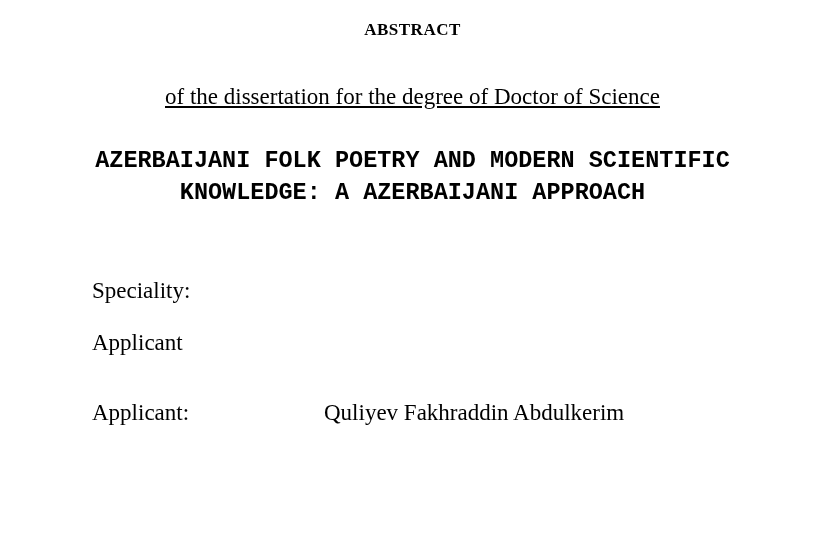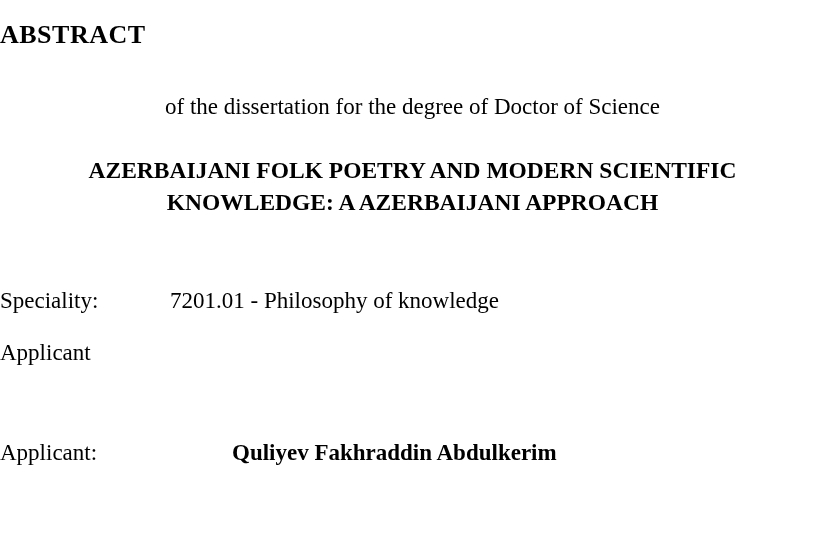--- a/index.html
+++ b/index.html
@@ -14,85 +14,88 @@
     color: #000000;
     overflow: hidden;
   }
   .page {
     position: relative;
     width: 825px;
     height: 560px;
     box-sizing: border-box;
   }
   .doc-title {
+    text-align: center;
     font-weight: bold;
-    font-size: 26px;
+    font-size: 17px;
     letter-spacing: 0.5px;
     margin-top: 20px;
   }
   .subtitle {
     text-align: center;
     font-size: 23px;
     margin-top: 44px;
+    text-decoration: underline;
   }
   .main-title {
     text-align: center;
     font-weight: bold;
     font-size: 23.5px;
     line-height: 1.35;
     margin-top: 35px;
     padding: 0 30px;
   }
   .main-title .line {
     display: block;
+    font-family: Liberation Mono, monospace;
   }
   .fields {
     margin-top: 70px;
+    padding-left: 92px;
   }
   .field-row {
     display: flex;
     align-items: baseline;
     font-size: 23px;
     margin-bottom: 26px;
   }
   .field-row.gap-big {
-    margin-top: 74px;
+    margin-top: 44px;
   }
   .field-label {
     display: inline-block;
   }
   .field-label.w1 { width: 170px; }
   .field-label.w2 { width: 238px; }
   .field-label.w3 { width: 232px; }
   .field-value {
     display: inline-block;
   }
   .field-value.bold {
-    font-weight: bold;
+    font-weight: normal;
   }
 </style>
 </head>
 <body>
 
 <div class="page">
 
   <div class="doc-title">ABSTRACT</div>
 
   <div class="subtitle">of the dissertation for the degree of Doctor of Science</div>
 
   <div class="main-title">
     <span class="line">AZERBAIJANI FOLK POETRY AND MODERN SCIENTIFIC</span>
     <span class="line">KNOWLEDGE: A AZERBAIJANI APPROACH</span>
   </div>
 
   <div class="fields">
 
     <div class="field-row">
       <span class="field-label w1">Speciality:</span>
-      <span class="field-value">7201.01 - Philosophy of knowledge</span>
     </div>
 
     <div class="field-row">
       <span class="field-value">Applicant</span>
     </div>
 
     <div class="field-row gap-big">
       <span class="field-label w3">Applicant:</span>
       <span class="field-value bold">Quliyev Fakhraddin Abdulkerim</span>
     </div>

